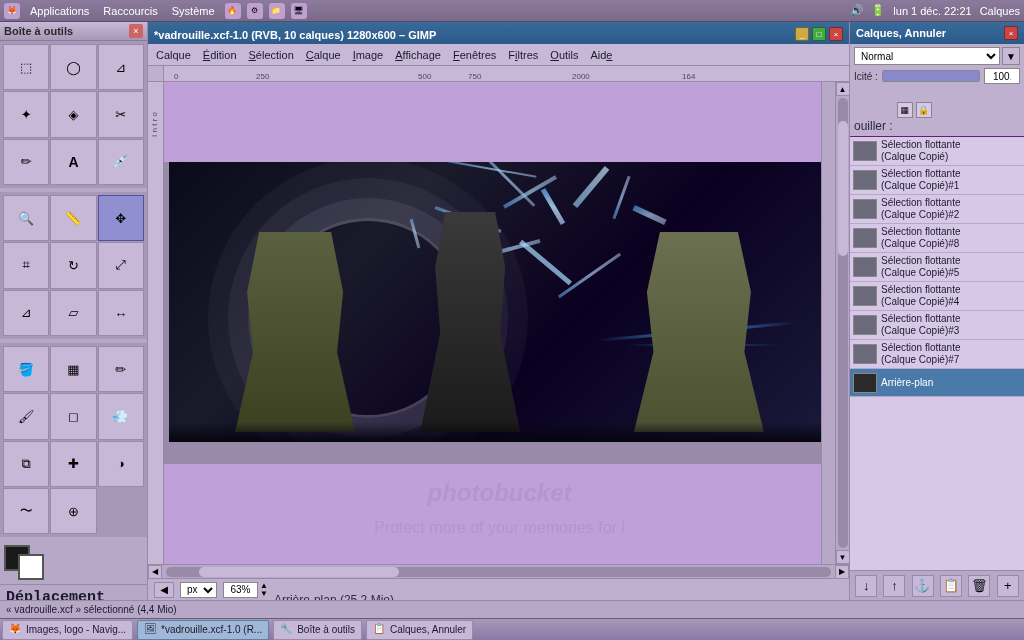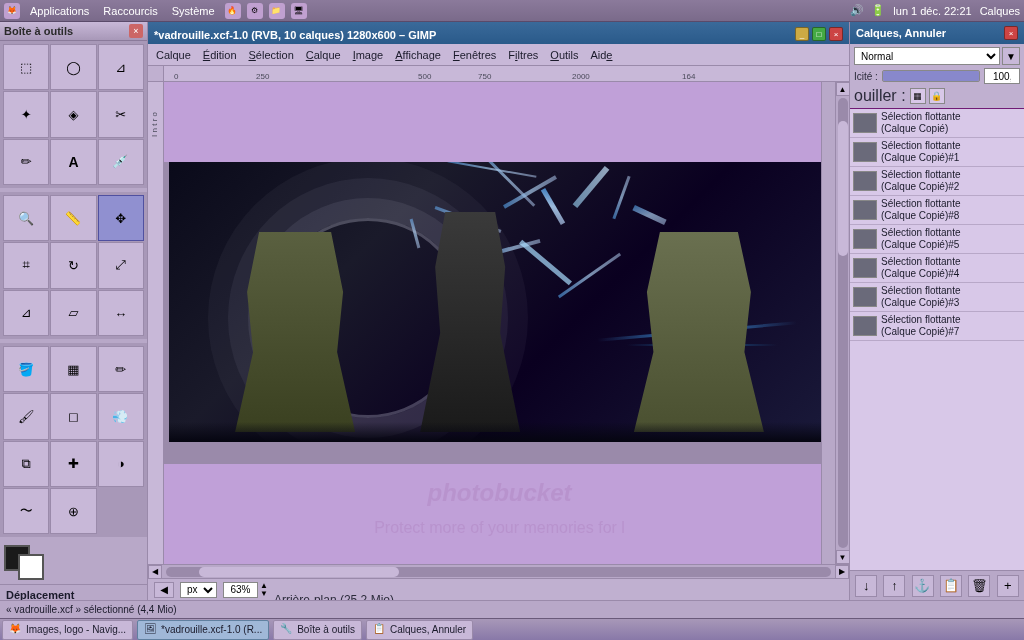--- a/index.html
+++ b/index.html
@@ -148,23 +148,24 @@
       right: 0;
       cursor: pointer;
     }
     .tool-info {
       padding: 4px 6px;
       border-top: 1px solid #9a8aaa;
       background: #b8a8c8;
     }
     .tool-info-name {
       font-weight: bold;
-      font-size: 11px;
+      font-size: 15px;
       color: #1a1a2a;
       margin-bottom: 3px;
+      font-family: Liberation Mono, monospace;
     }
     .tool-info-label {
       font-size: 10px;
       color: #3a3a4a;
       margin-bottom: 2px;
     }
     .tool-info-row {
       display: flex;
       align-items: center;
       gap: 4px;
@@ -534,22 +535,23 @@
       border: 1px solid #888;
       text-align: right;
       padding: 0 8px;
     }
     .lock-row {
       display: flex;
       align-items: center;
       gap: 4px;
     }
     .lock-label {
-      font-size: 16px;
+      font-size: 12px;
       color: #2a2a3a;
+      margin-top: 32px;
     }
     .lock-checkboxes {
       display: flex;
       gap: 3px;
     }
     .lock-icon {
       width: 16px;
       height: 16px;
       background: #d8c8e8;
       border: 1px solid #888;
@@ -816,21 +818,21 @@
     </div>
 
     <div class="canvas-area">
       <div class="ruler-row">
         <div class="ruler-corner"></div>
         <div class="ruler-h">
           <div class="ruler-h-marks">
             <span class="ruler-mark" style="left:10px;">0</span>
             <span class="ruler-mark" style="left:92px;">250</span>
             <span class="ruler-mark" style="left:208px;margin-left:46px;">500</span>
-            <span class="ruler-mark" style="left:314px;text-align:center;">750</span>
+            <span class="ruler-mark" style="left:304px;text-align:center;">750</span>
             <span class="ruler-mark" style="left:408px;">2000</span>
             <span class="ruler-mark" style="left:518px;">164</span>
           </div>
         </div>
       </div>
 
       <div class="canvas-row">
         <div class="ruler-v">
           <span style="position:absolute;top:30px;left:2px;font-size:8px;color:#4a4a5a;writing-mode:vertical-rl;transform:rotate(180deg);">I n t r o</span>
         </div>
@@ -974,20 +976,24 @@
         </div>
         <div class="layer-item">
           <div class="layer-thumb medium"></div>
           <div class="layer-name" style="white-space: pre-line;">Sélection flottante
 (Calque Copié)#3</div>
         </div>
         <div class="layer-item">
           <div class="layer-thumb medium"></div>
           <div class="layer-name" style="white-space: pre-line;">Sélection flottante
 (Calque Copié)#7</div>
+        </div>
+        <div class="layer-item active">
+          <div class="layer-thumb dark"></div>
+          <div class="layer-name" style="white-space: pre-line;">Arrière-plan</div>
         </div>
       </div>
     <div class="layers-bottom">
       <div class="layer-tool-btn">↓</div>
       <div class="layer-tool-btn">↑</div>
       <div class="layer-tool-btn">⚓</div>
       <div class="layer-tool-btn">📋</div>
       <div class="layer-tool-btn">🗑</div>
       <div class="layer-tool-btn">+</div>
     </div>

